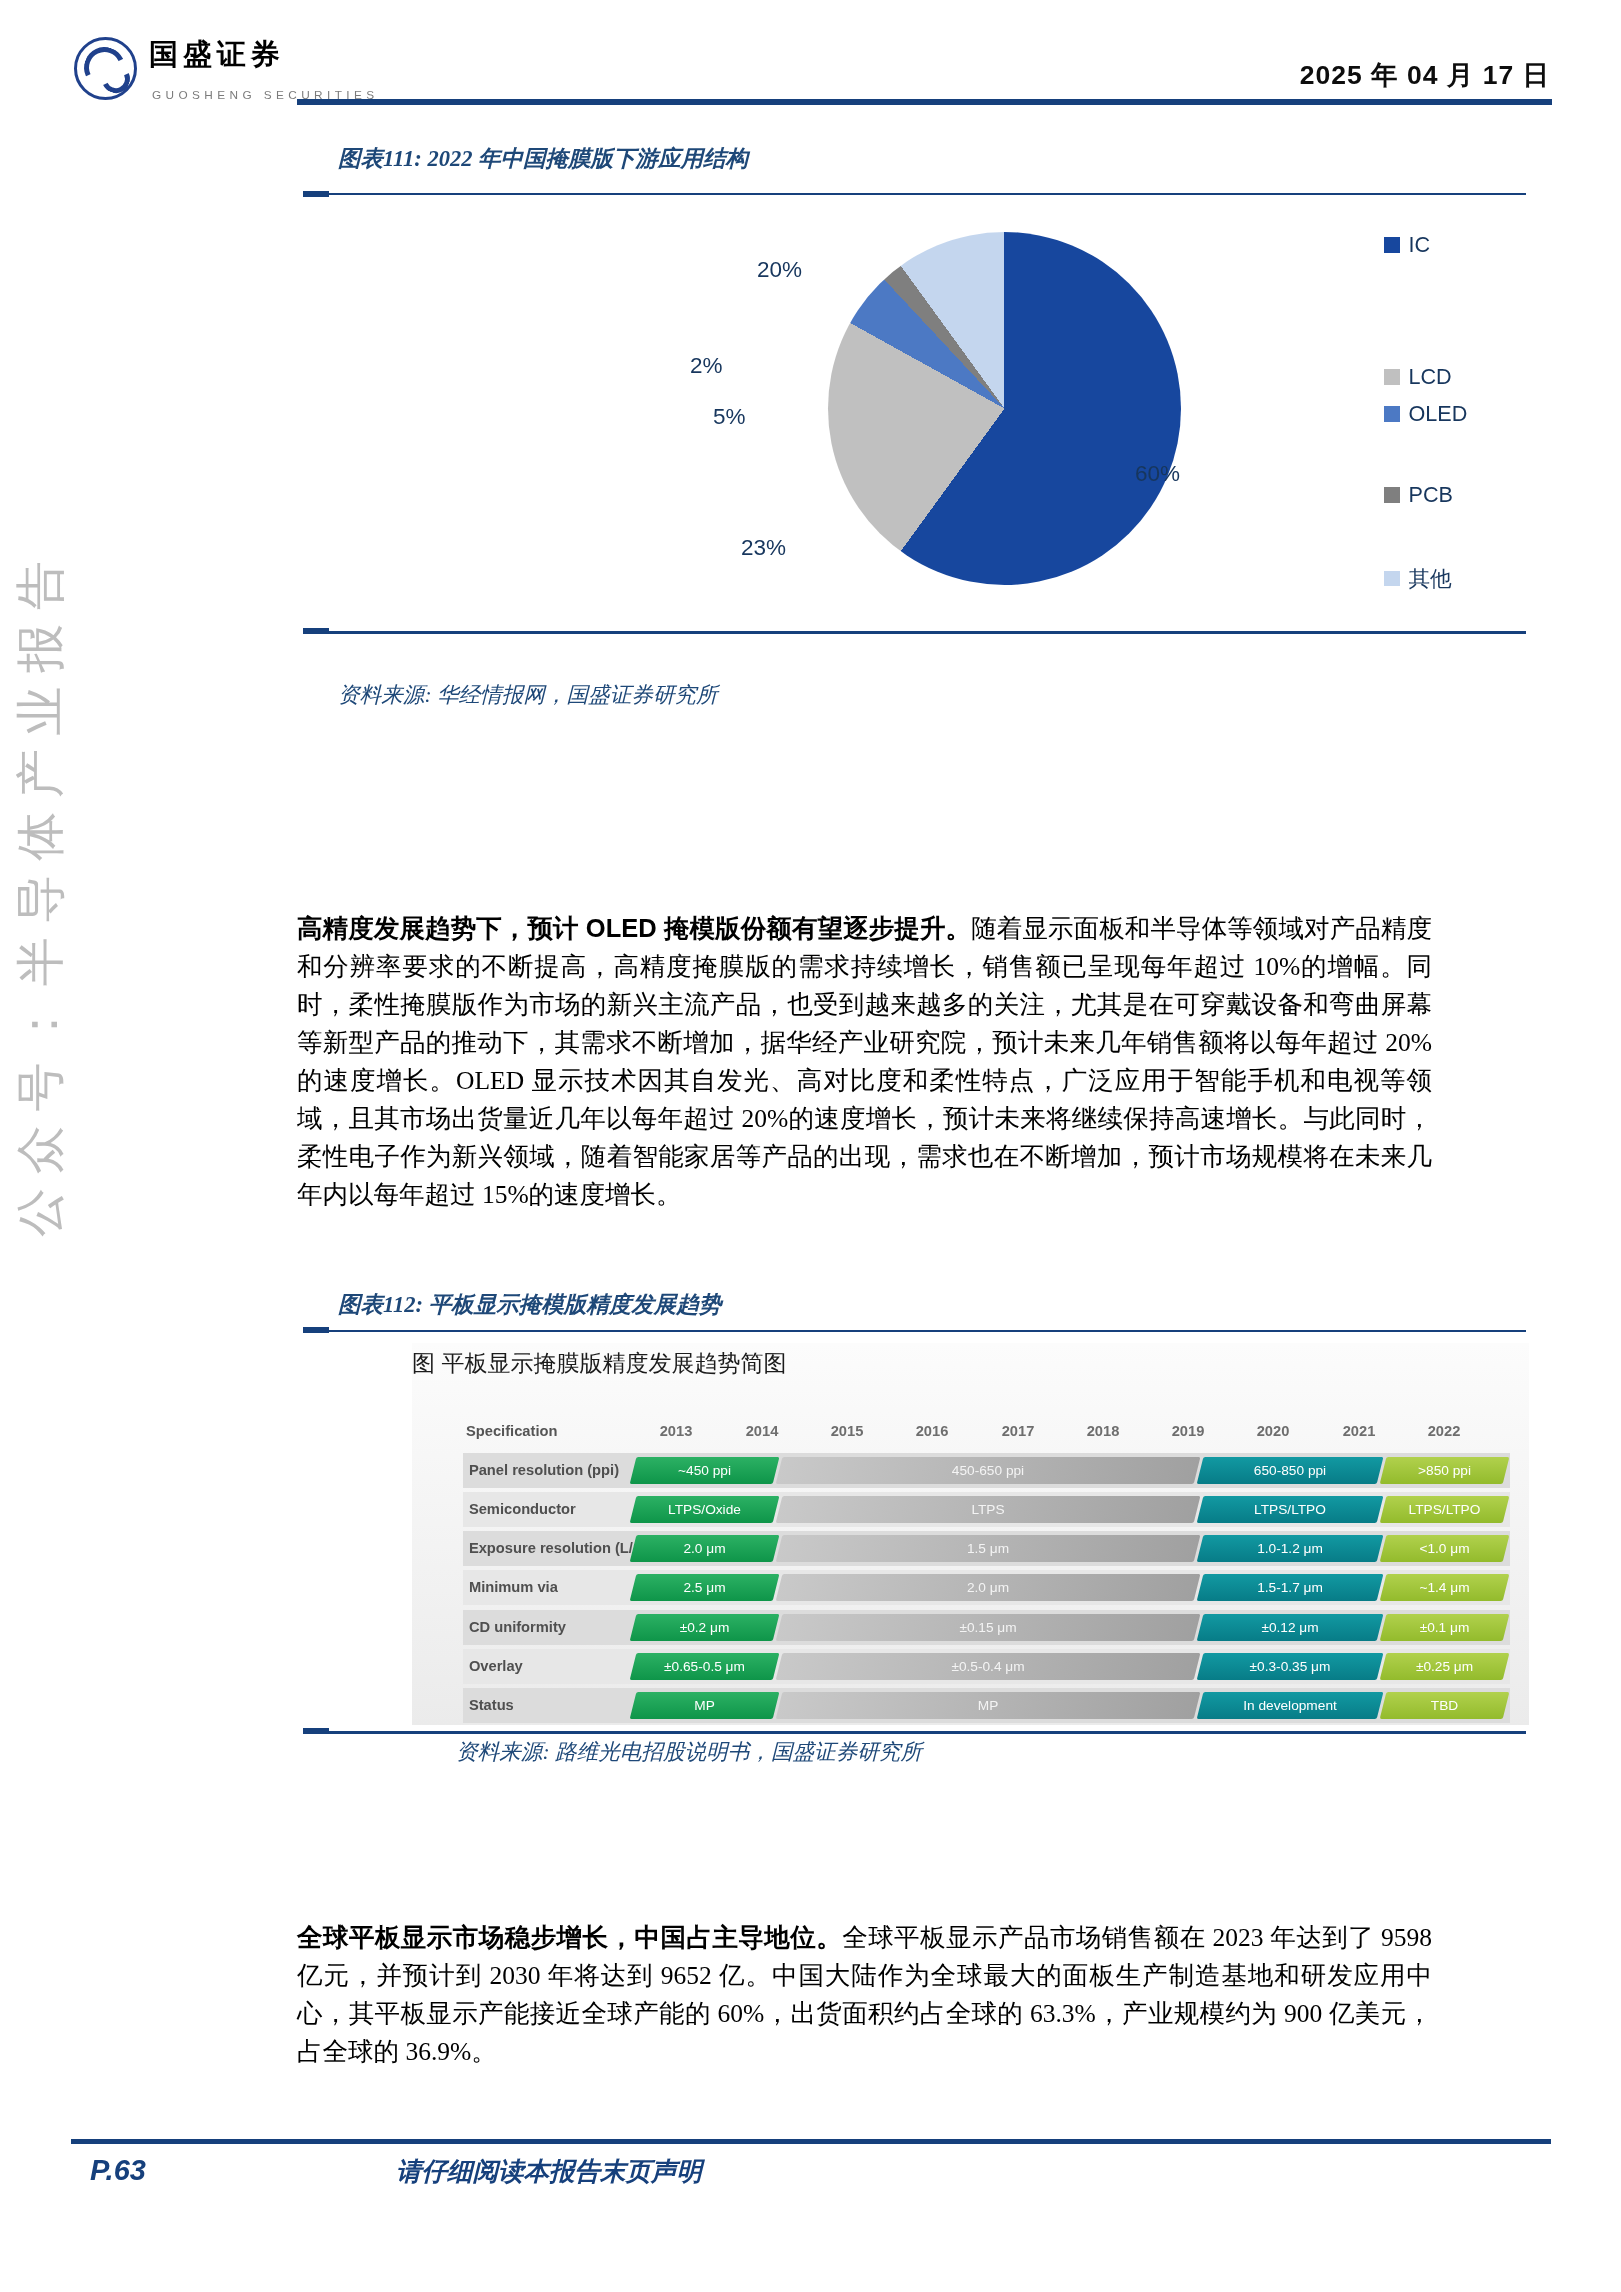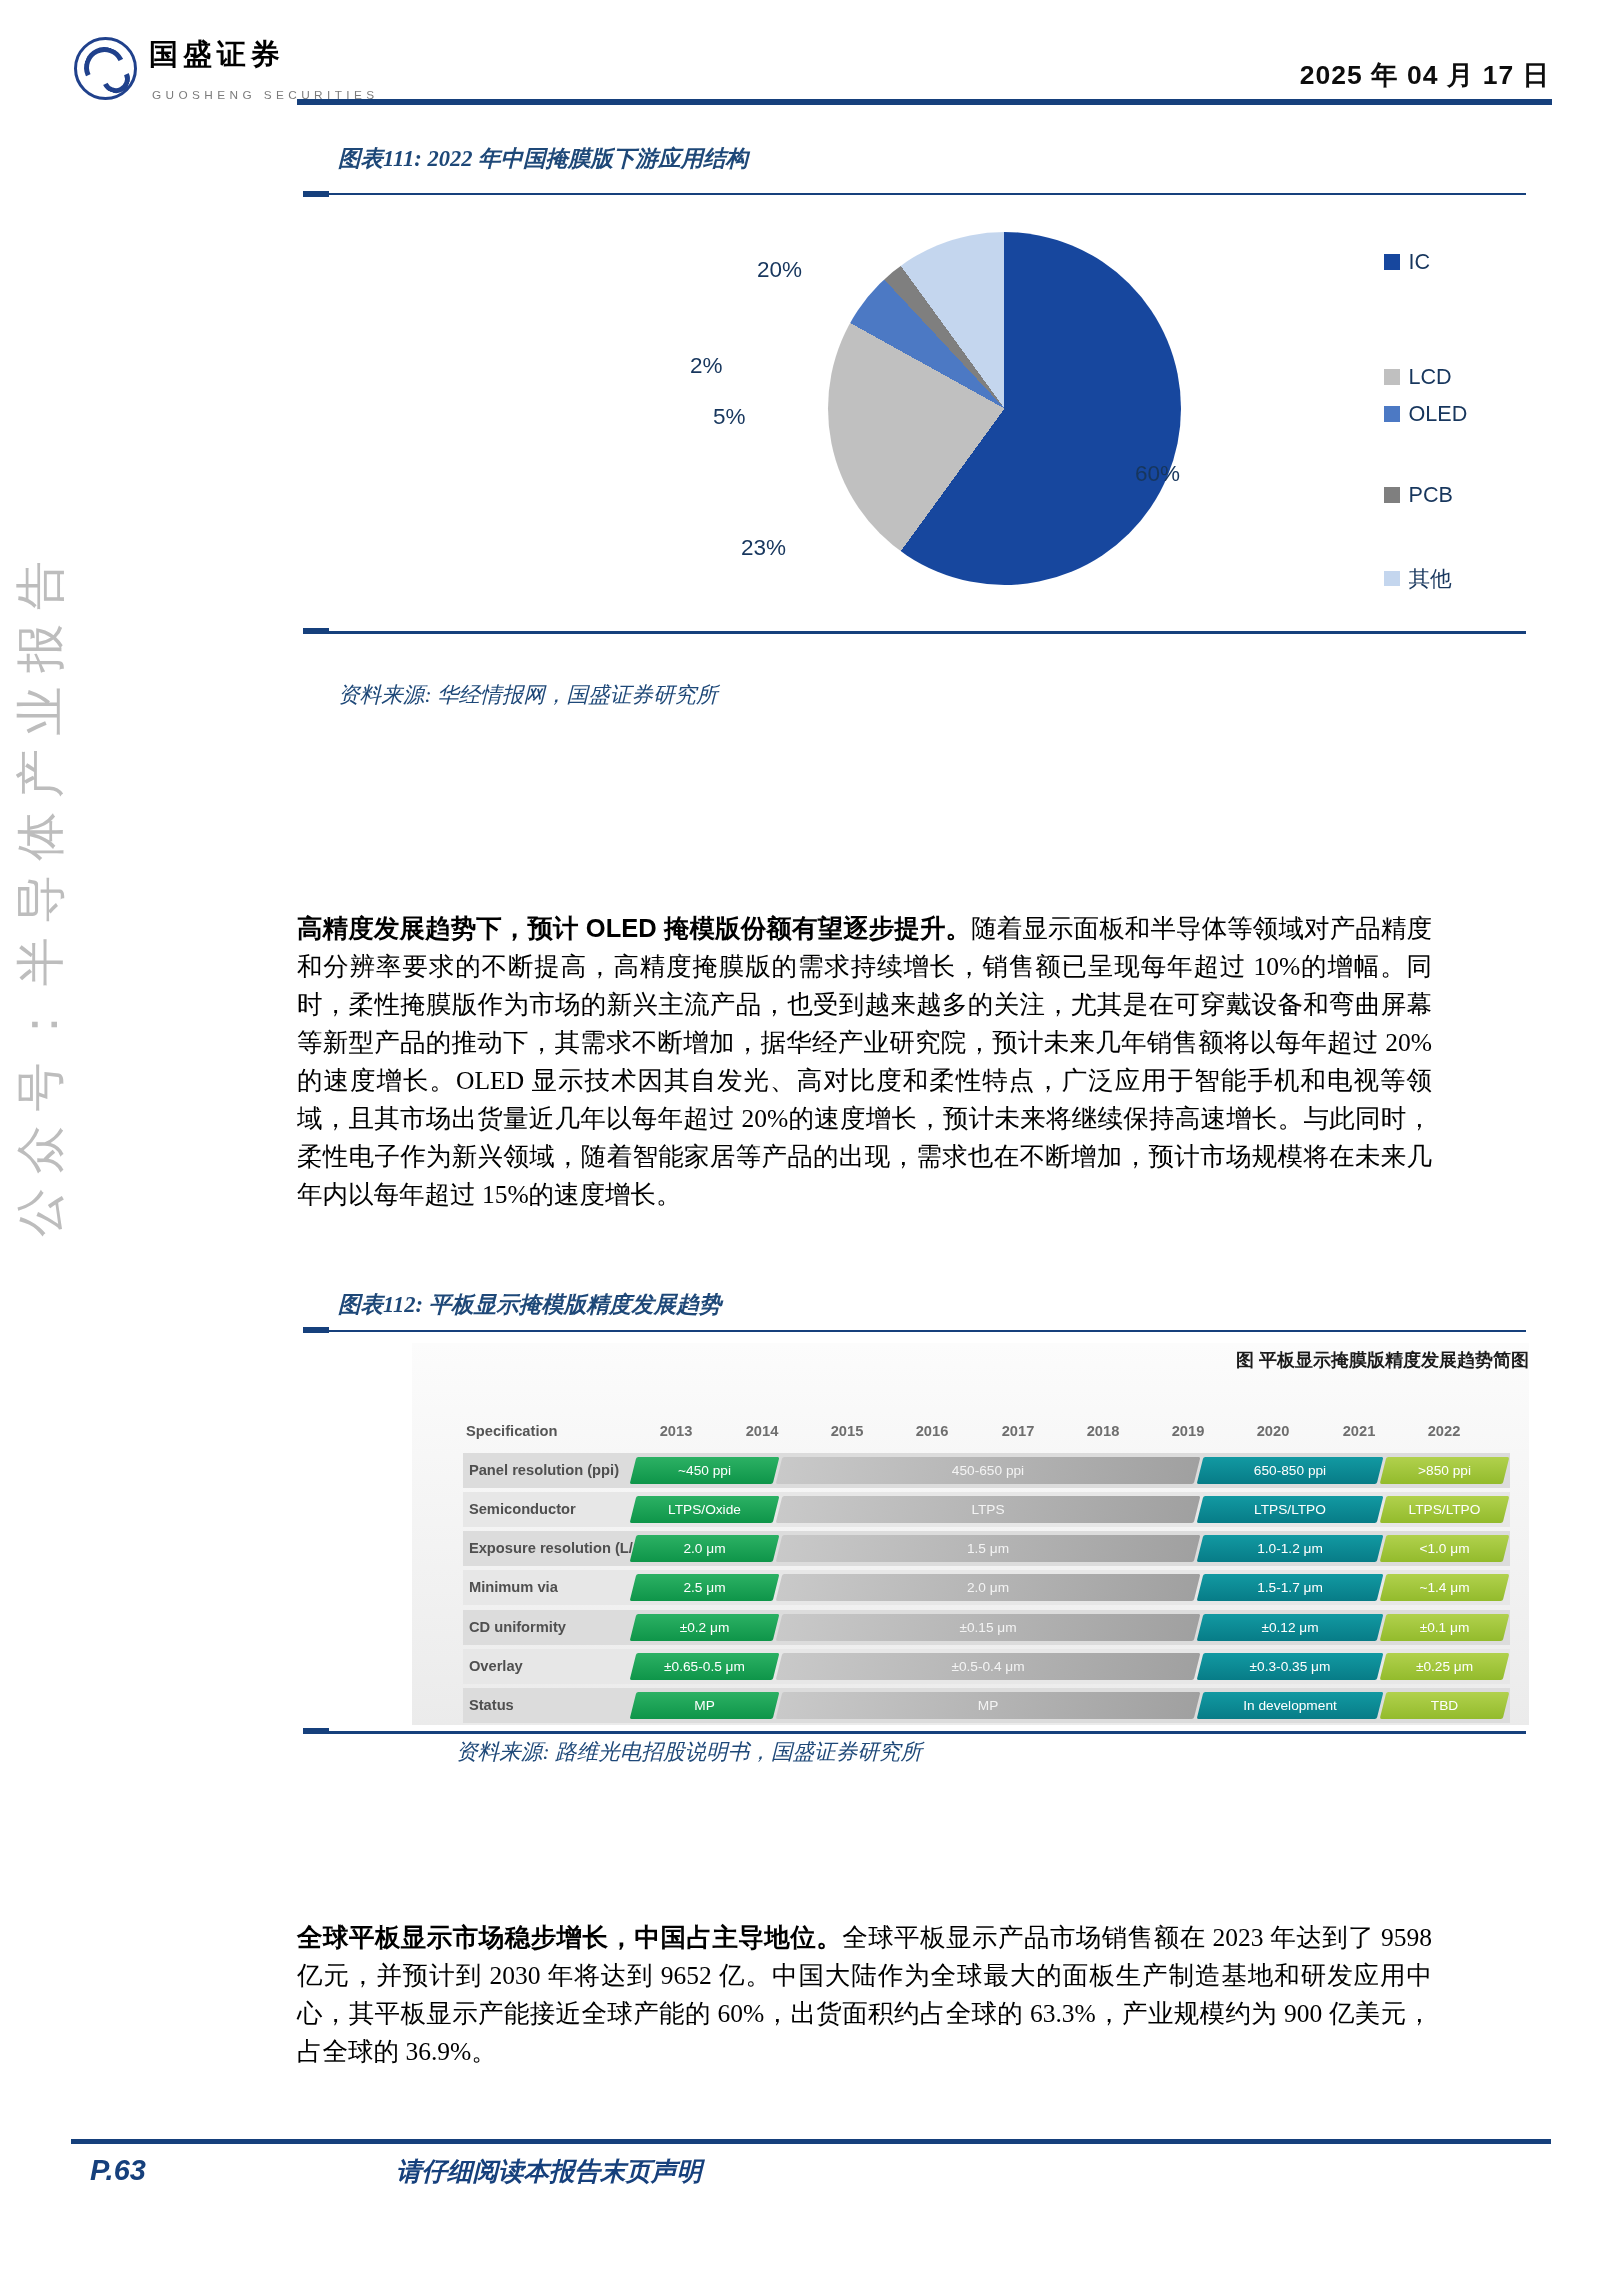--- a/index.html
+++ b/index.html
@@ -40,31 +40,31 @@
   .src112{left:456px;top:1737px;}
   
   .pie{
     position:absolute;left:828px;top:232px;width:353px;height:353px;border-radius:50%;
     background:conic-gradient(#17479e 0deg 216deg,#c0c0c0 216deg 299deg,#4c79c4 299deg 317deg,#7f7f7f 317deg 324deg,#c4d6ee 324deg 360deg);
   }
   .plabel{position:absolute;font-family:"Liberation Sans",sans-serif;font-size:22.5px;color:#17365d;}
   .pl-60{left:1135px;top:461px;} .pl-23{left:741px;top:535px;} .pl-5{left:713px;top:404px;}
   .pl-2{left:690px;top:353px;} .pl-20{left:757px;top:257px;}
   .legend-item{position:absolute;left:1384px;height:19.6px;}
-  .li0{top:249px;} .li1{top:320px;margin-top:44px;} .li2{top:401px;} .li3{top:482px;} .li4{top:564px;}
+  .li0{top:232px;} .li1{top:320px;margin-top:44px;} .li2{top:401px;} .li3{top:482px;} .li4{top:564px;}
   .swatch{display:inline-block;width:15.7px;height:15.7px;vertical-align:middle;}
   .sw0{background:#17479e;} .sw1{background:#c0c0c0;} .sw2{background:#4c79c4;} .sw3{background:#7f7f7f;} .sw4{background:#c4d6ee;}
   .legend-label{display:inline-block;margin-left:8.8px;font-family:"Liberation Sans",sans-serif;font-size:21.6px;color:#17365d;vertical-align:middle;}
   
   .para{position:absolute;left:297px;width:1135px;font-size:25.5px;line-height:38px;text-align:justify;color:#000;margin:0;}
   .para strong{font-weight:bold;font-family:"Liberation Sans",sans-serif;}
   .p1{top:715px;} .p2{top:909px;} .p3{top:1918px;}
   
   .fig-img{position:absolute;left:412px;top:1343px;width:1117px;height:382px;background:linear-gradient(180deg,#fcfcfc,#ebebeb);font-family:"Liberation Sans",sans-serif;}
-  .fig-img-title{position:absolute;left:0;top:4.9px;width:100%;text-align:right;font-size:18px;font-weight:bold;color:#1b1b1b;}
+  .fig-img-title{position:absolute;left:0;top:4.9px;width:100%;text-align:left;font-size:23px;font-weight:normal;color:#1b1b1b;}
   .spec-head{position:absolute;left:54px;top:80px;font-size:14.7px;font-weight:bold;color:#555;}
   .yr{position:absolute;top:80px;width:78px;text-align:center;font-size:14.7px;font-weight:bold;color:#6e6e6e;}
   .trow{position:absolute;left:51px;width:1047px;height:35px;}
   .trow.odd{background:#dcdcdc;} .trow.even{background:#e7e7e7;}
   .rt0{top:110px;} .rt1{top:149px;} .rt2{top:188px;} .rt3{top:227px;} .rt4{top:267px;} .rt5{top:306px;} .rt6{top:345px;}
   .tlabel{position:absolute;left:5.9px;top:0;height:35px;line-height:35px;font-size:14.7px;font-weight:bold;color:#4f4f4f;}
   .band{position:absolute;top:3.9px;height:27.4px;transform:skewX(-14deg);border-radius:2px;}
   .band>span{display:block;transform:skewX(14deg);height:27.4px;line-height:27.4px;text-align:center;font-size:13.7px;color:#fff;white-space:nowrap;overflow:hidden;}
   .b-green{left:170px;width:143px;background:linear-gradient(180deg,#2cb164,#0e9549);}
   .b-gray{left:316px;width:418px;background:linear-gradient(90deg,#c9c9c9,#a0a0a0);}

